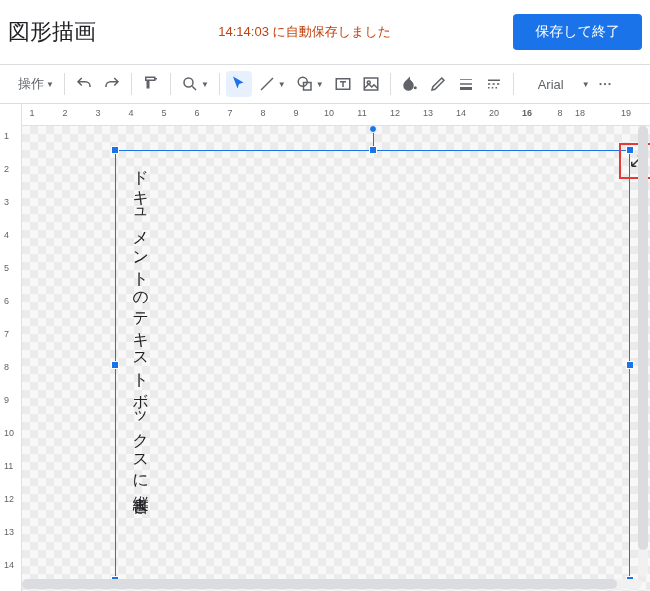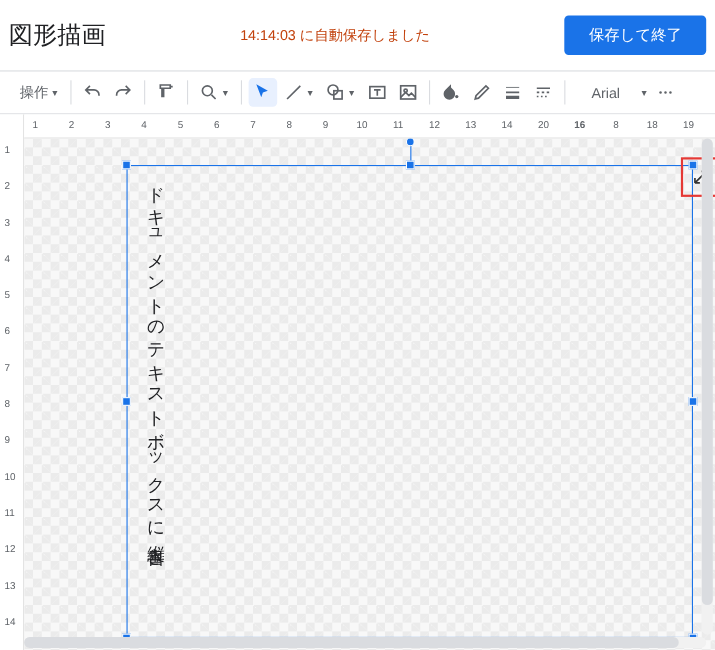--- a/index.html
+++ b/index.html
@@ -190,21 +190,21 @@
         <span class="num" style="left: 241px;">8</span>
         <span class="num" style="left: 274px;">9</span>
         <span class="num" style="left: 307px;">10</span>
         <span class="num" style="left: 340px;">11</span>
         <span class="num" style="left: 373px;">12</span>
         <span class="num" style="left: 406px;">13</span>
         <span class="num" style="left: 439px;">14</span>
         <span class="num" style="left: 472px;">20</span>
         <span class="num" style="left: 505px; font-weight: bold;">16</span>
         <span class="num" style="left: 538px;">8</span>
-        <span class="num" style="left: 571px;">18</span>
+        <span class="num" style="left: 558px;">18</span>
         <span class="num" style="left: 604px;">19</span>
       </div>
     <div class="canvas-wrap">
       <div class="checker"></div>
       <div class="textbox">
         <div class="rot-line"></div>
         <div class="rot-dot"></div>
         <div class="handle h-tl"></div>
         <div class="handle h-tr"></div>
         <div class="handle h-bl"></div>

